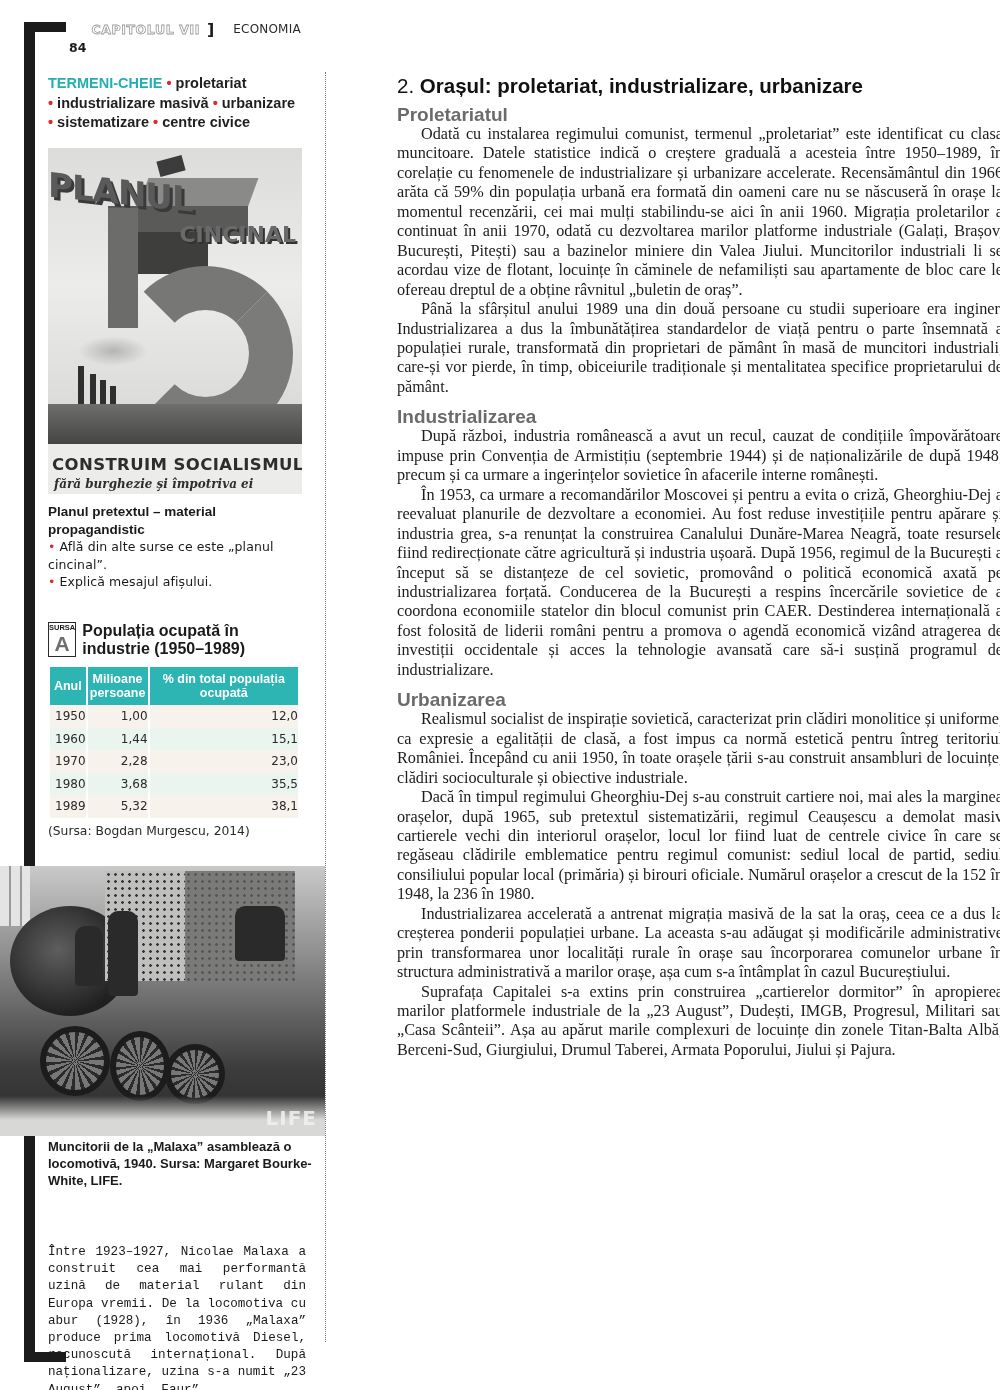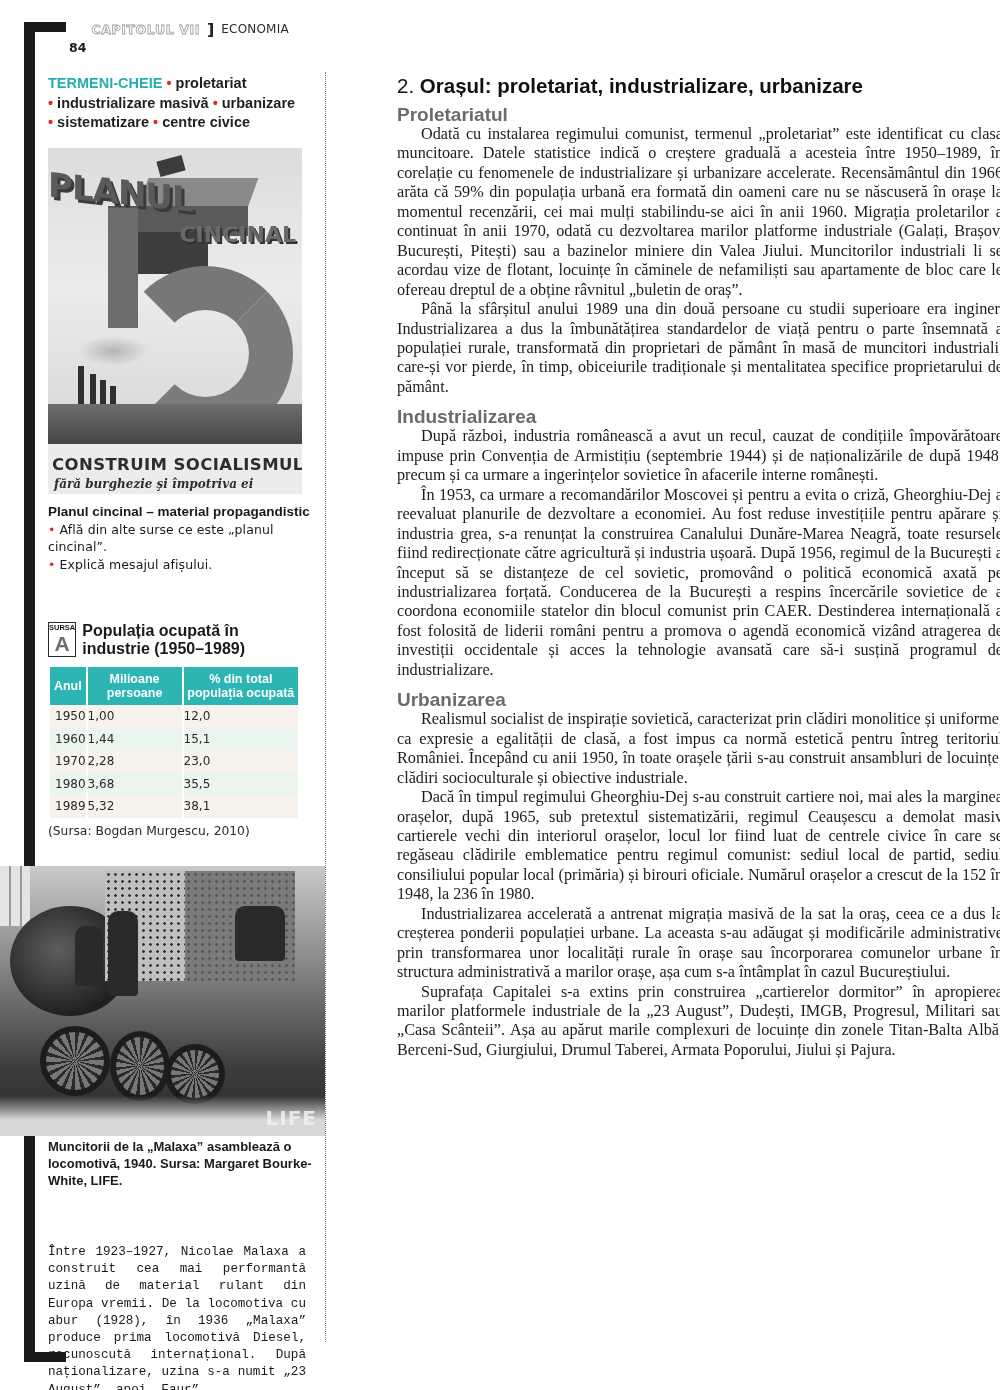--- a/index.html
+++ b/index.html
@@ -10,21 +10,21 @@
   .bracket-top { position: absolute; left: 24px; top: 22px; width: 42px; height: 10px; background: #1b1b1b; }
   .bracket-left-a { position: absolute; left: 24px; top: 22px; width: 11px; height: 848px; background: #1b1b1b; }
   .bracket-left-b { position: absolute; left: 24px; top: 1130px; width: 11px; height: 228px; background: #1b1b1b; }
   .bracket-bottom { position: absolute; left: 24px; top: 1352px; width: 42px; height: 10px; background: #1b1b1b; }
 
   
   .running-head { position: absolute; left: 69px; top: 20px; height: 18px; display: flex; align-items: center; gap: 5px; font-family: "DejaVu Sans", sans-serif; font-size: 12.5px; }
   .page-num { font-weight: bold; color: #1b1b1b; margin-top: 36px; }
   .chapter { font-weight: bold; color: #ffffff; -webkit-text-stroke: 0.8px #9a9a9a; letter-spacing: 0.6px; }
   .head-bracket { font-weight: bold; font-size: 16px; color: #1b1b1b; margin: 0 2px; }
-  .section-name { color: #2a2a2a; font-size: 12px; letter-spacing: 0.2px; }
+  .section-name { color: #2a2a2a; font-size: 12px; letter-spacing: 0.2px; margin-left: 12px; }
 
   
   .col-divider { position: absolute; left: 325px; top: 72px; width: 0; height: 1270px; border-left: 1px dotted #7a7a7a; }
 
   
   .left-col { position: absolute; left: 48px; top: 74px; width: 262px; font-family: "Liberation Sans", sans-serif; }
   .keywords { font-size: 14.5px; line-height: 19.5px; font-weight: bold; color: #1f1f1f; }
   .kw-title { color: #26aeb0; }
   .kw-dot { color: #e5262c; }
 
@@ -52,21 +52,21 @@
 
   
   .source-head { position: absolute; left: 48px; top: 622px; width: 262px; display: flex; gap: 6px; align-items: flex-start; }
   .sursa-badge { width: 35px; height: 35px; border: 1.5px solid #2a2a2a; display: flex; flex-direction: column; align-items: center; justify-content: flex-start; }
   .sursa-badge .s1 { font-family: "Liberation Sans", sans-serif; font-weight: bold; font-size: 7.5px; line-height: 10px; color: #1a1a1a; }
   .sursa-badge .s2 { font-family: "Liberation Sans", sans-serif; font-weight: bold; font-size: 21px; line-height: 22px; color: #6f6f6f; }
   .source-title { font-family: "Liberation Sans", sans-serif; font-weight: bold; font-size: 16px; line-height: 18px; color: #1a1a1a; }
 
   table.data { position: absolute; left: 48px; top: 667px; width: 252px; border-collapse: separate; border-spacing: 2px 0; font-family: "DejaVu Sans", sans-serif; font-size: 12px; }
   table.data th { background: #2cb5b3; color: #ffffff; font-family: "Liberation Sans", sans-serif; font-weight: bold; font-size: 12.5px; line-height: 14px; height: 38px; text-align: center; padding: 0 2px; }
-  table.data td { height: 22.5px; text-align: left; color: #2a2a2a; }
+  table.data td { height: 22.5px; text-align: right; color: #2a2a2a; }
   table.data tr:nth-child(odd) td { background: #f7f2ec; }
   table.data tr:nth-child(even) td { background: #eaf5ef; }
   table.data td.year { text-align: left; padding-left: 5px; }
   .table-source { position: absolute; left: 48px; top: 824px; font-family: "DejaVu Sans", sans-serif; font-size: 12.3px; color: #2a2a2a; }
 
   
   .photo { position: absolute; left: 0; top: 866px; width: 325px; height: 270px; overflow: hidden; background: #5c5c5c; }
   .photo .bg { position: absolute; inset: 0; background: linear-gradient(180deg, #c9c9c9 0%, #8a8a8a 35%, #3c3c3c 75%, #2a2a2a 100%); }
   .photo .window { position: absolute; left: 0; top: 0; width: 30px; height: 60px; background: repeating-linear-gradient(90deg, #e4e4e4 0 9px, #9a9a9a 9px 11px); }
   .photo .boiler { position: absolute; left: 10px; top: 40px; width: 120px; height: 110px; border-radius: 50%; background: radial-gradient(ellipse at 40% 40%, #5e5e5e, #202020 70%); }
@@ -137,38 +137,38 @@
   <div class="chimney" style="left:62px;height:50px;"></div>
   <div class="ground"></div>
   <div class="planul">PLANUL</div>
   <div class="cincinal">CINCINAL</div>
   <div class="strip"></div>
   <div class="caption1">CONSTRUIM SOCIALISMUL</div>
   <div class="caption2">fără burghezie şi împotriva ei</div>
 </div>
 
 <div class="poster-caption">
-  <div class="cap-title">Planul cincinal – material propagandistic</div>
+  <div class="cap-title">Planul pretextul – material propagandistic</div>
   <div class="task"><span class="bullet-red">• </span><span>Află din alte surse ce este „planul cincinal”.</span></div>
   <div class="task"><span class="bullet-red">• </span><span>Explică mesajul afișului.</span></div>
 </div>
 
 <div class="source-head">
   <div class="sursa-badge">
     <span class="s1">SURSA</span>
     <span class="s2">A</span>
   </div>
   <div class="source-title">Populația ocupată în industrie (1950–1989)</div>
 </div>
 
 <table class="data">
   <thead>
     <tr>
       <th style="width:24px">Anul</th>
-      <th style="width:94px">Milioane persoane</th>
+      <th style="width:60px">Milioane persoane</th>
       <th>% din total populația ocupată</th>
     </tr>
   </thead>
   <tbody>
     <tr>
         <td class="year">1950</td>
         <td>1,00</td>
         <td>12,0</td>
       </tr>
     <tr>
@@ -186,21 +186,21 @@
         <td>3,68</td>
         <td>35,5</td>
       </tr>
     <tr>
         <td class="year">1989</td>
         <td>5,32</td>
         <td>38,1</td>
       </tr>
   </tbody>
 </table>
-<div class="table-source">(Sursa: Bogdan Murgescu, 2010)</div>
+<div class="table-source">(Sursa: Bogdan Murgescu, 2014)</div>
 
 <div class="photo">
   <div class="bg"></div>
   <div class="window"></div>
   <div class="boiler"></div>
   <div class="plate"></div>
   <div class="plate2"></div>
   <div class="worker" style="left:75px;top:60px;width:28px;height:60px;"></div>
   <div class="worker" style="left:108px;top:45px;width:30px;height:85px;"></div>
   <div class="worker" style="left:235px;top:40px;width:50px;height:55px;"></div>

